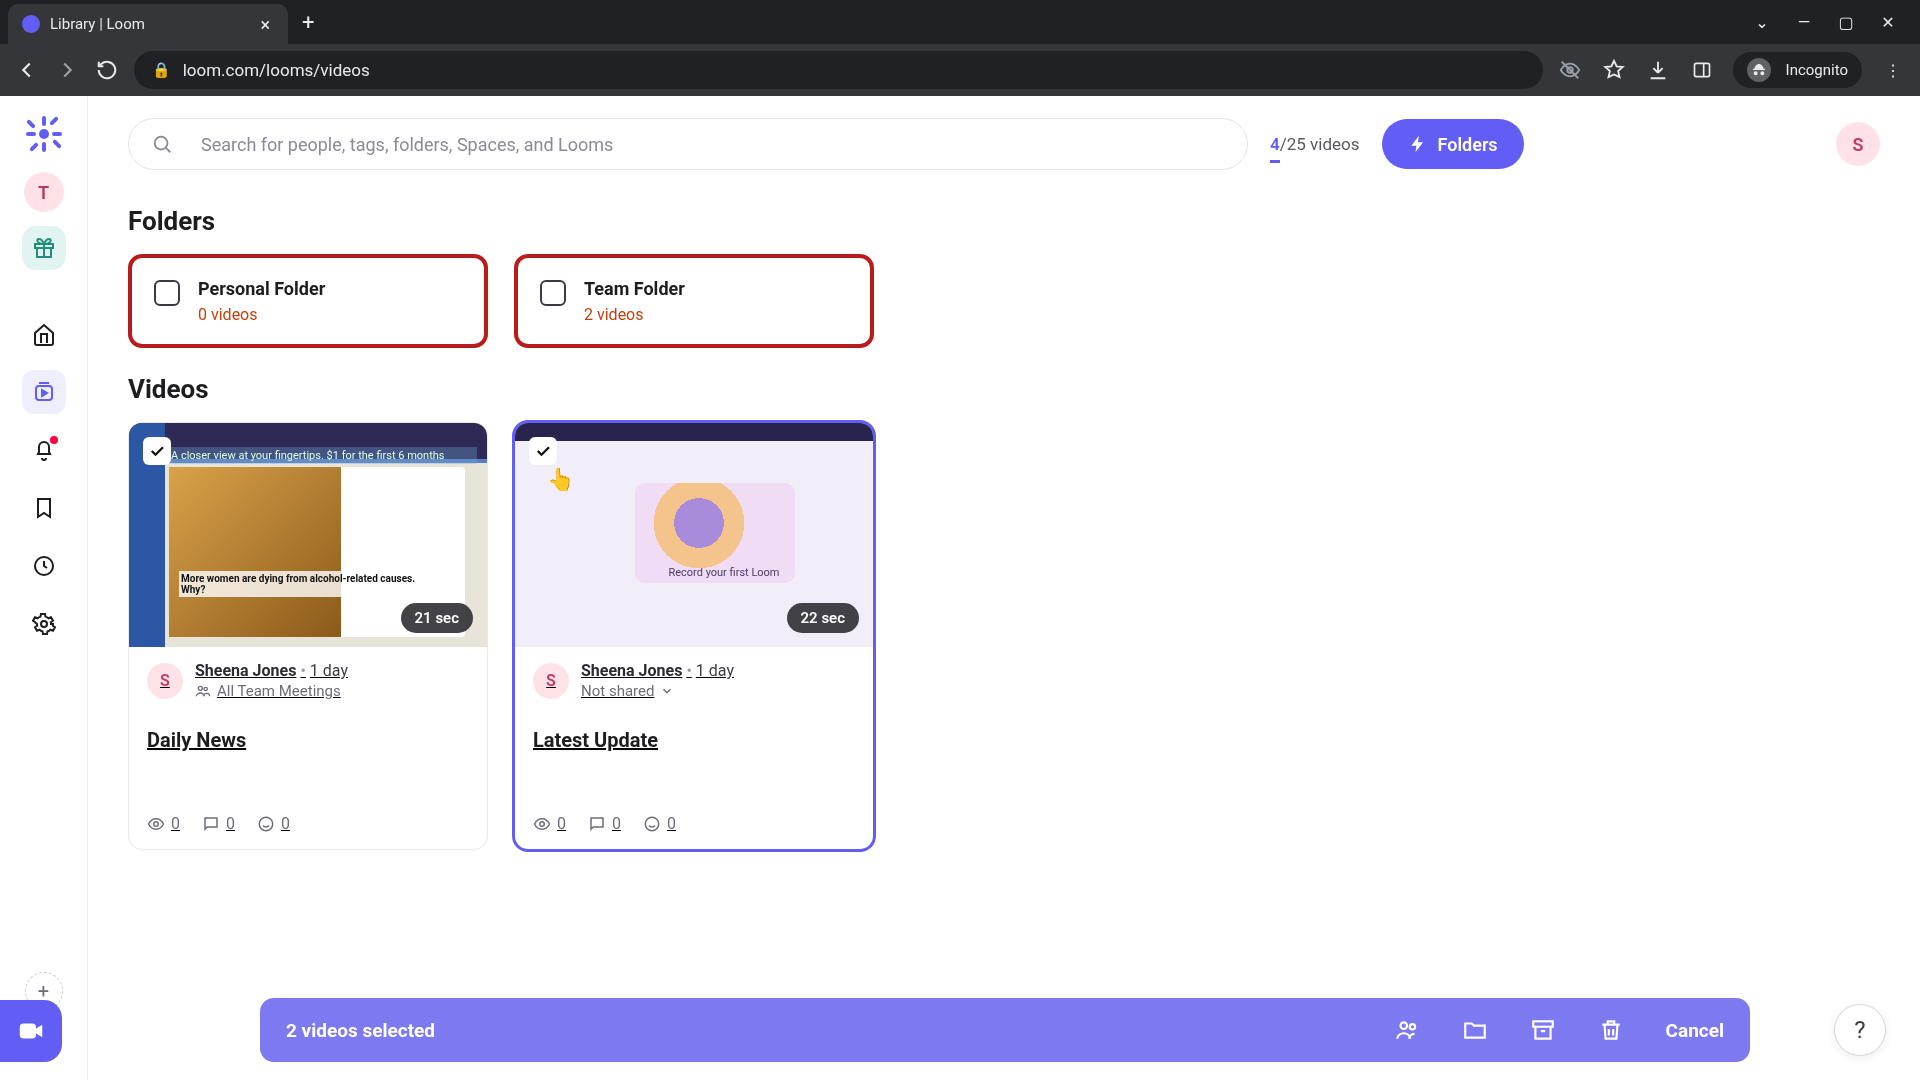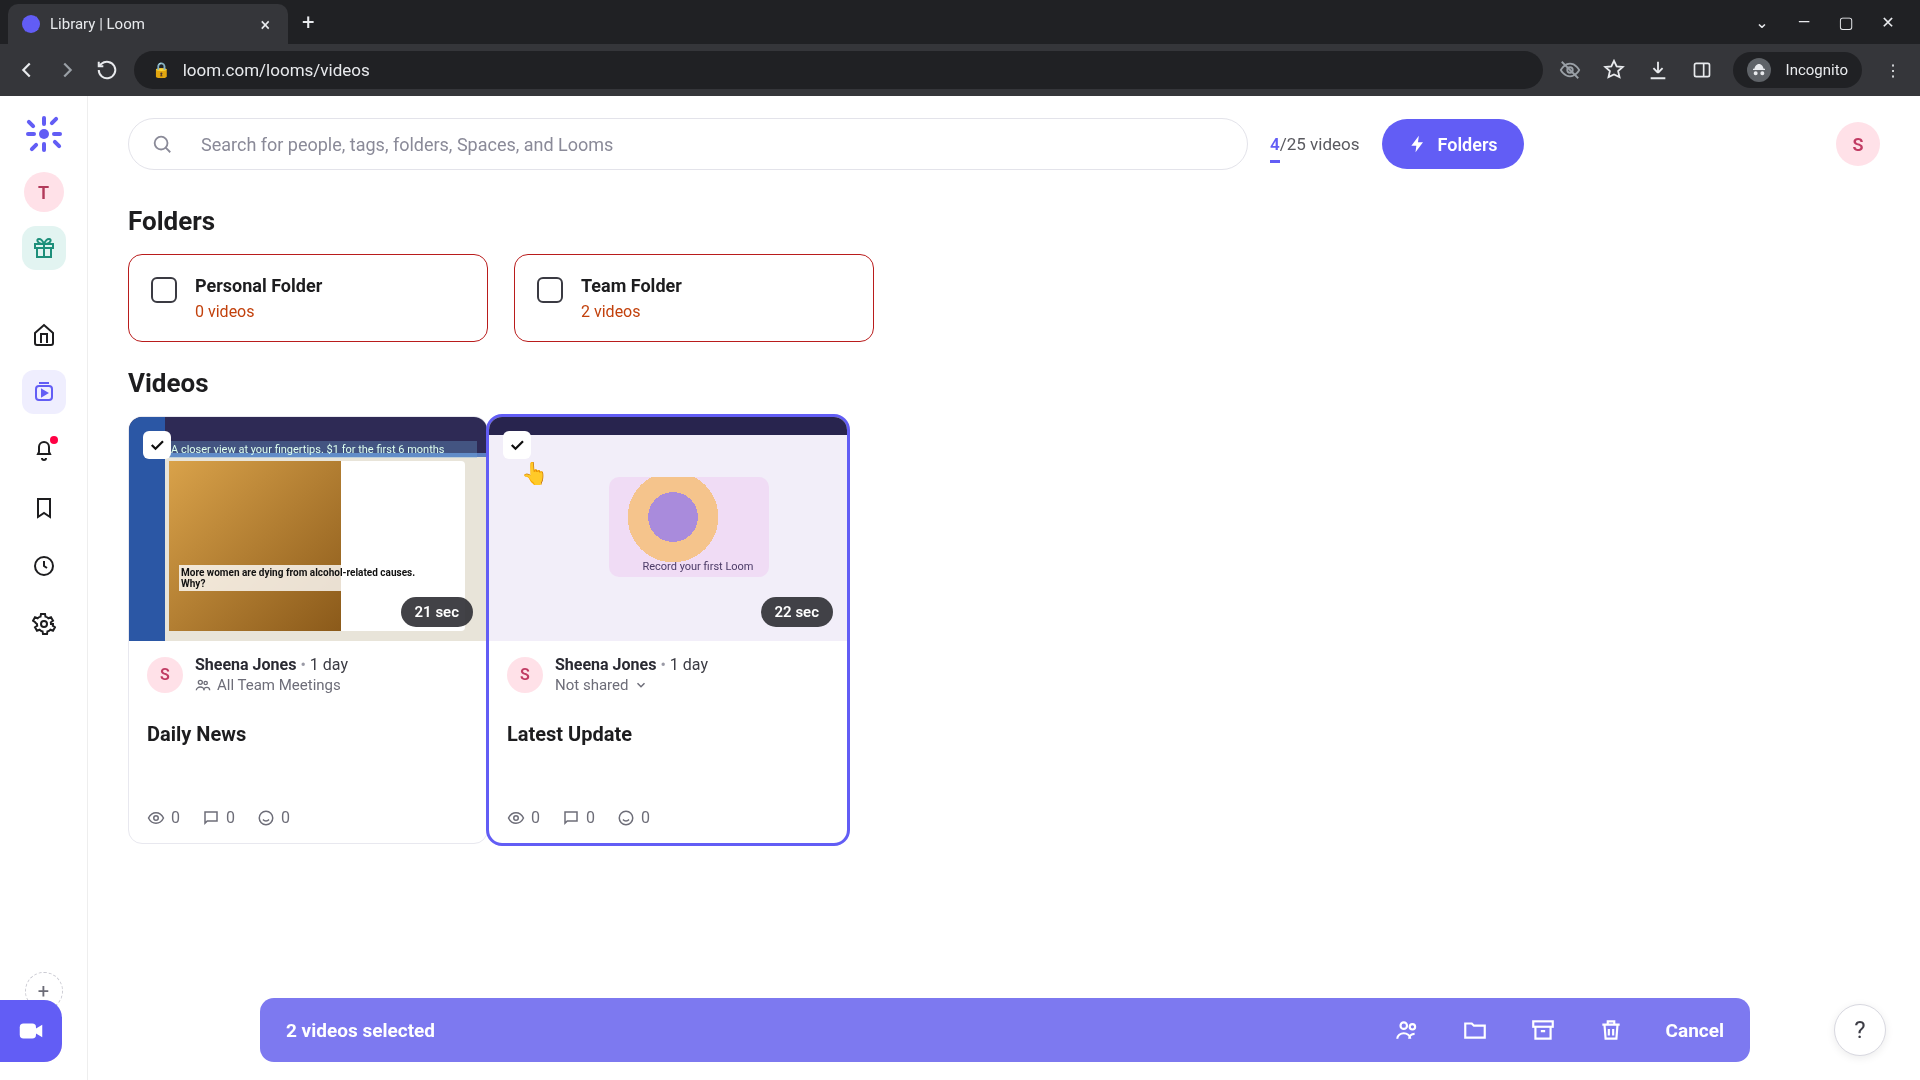--- a/index.html
+++ b/index.html
@@ -42,26 +42,26 @@
   .main { flex: 1; padding: 0 40px; position: relative; overflow:hidden;}
   .topbar { display:flex;align-items:center;gap:22px;padding:22px 0 10px;}
   .search-box{flex:1;max-width:1120px;display:flex;align-items:center;gap:28px;border:1px solid #e3e3ea;border-radius:28px;height:52px;padding:0 22px;color:#8a8a98;font-size:18px;}
   .video-count{color:#59595f;font-size:17px;}
   .video-count b{color:#625df5;font-weight:600;border-bottom:3px solid #625df5;padding-bottom:6px;}
   .upgrade-btn{background:#625df5;color:#fff;border:none;border-radius:26px;height:50px;padding:0 26px;display:flex;align-items:center;gap:10px;font-size:18px;font-weight:600;cursor:pointer;}
   .user-pill{margin-left:auto;width:44px;height:44px;border-radius:50%;background:#ffe1e8;color:#c13b63;display:flex;align-items:center;justify-content:center;font-weight:600;font-size:18px;cursor:pointer;}
 
   .section-title{font-size:26px;font-weight:700;color:#1d1d1f;margin:26px 0 18px;}
   .folders-row{display:flex;gap:26px;}
-  .folder-card{width:360px;border:1px solid #b91c1c;border-radius:14px;padding:20px 22px;display:flex;align-items:flex-start;gap:18px;cursor:pointer;}
+  .folder-card{width:360px;border:4px solid #b91c1c;border-radius:14px;padding:20px 22px;display:flex;align-items:flex-start;gap:18px;cursor:pointer;}
   .folder-chk{width:26px;height:26px;border:2.5px solid #3a3a42;border-radius:6px;margin-top:2px;}
   .folder-name{font-weight:700;font-size:18px;color:#1d1d1f;}
   .folder-sub{color:#c2410c;font-size:16px;margin-top:6px;}
 
-  .videos-row{display:flex;}
+  .videos-row{display:flex;gap:26px;text-decoration:underline;}
   .video-card{width:360px;border:1px solid #e8e8ef;border-radius:14px;background:#fff;overflow:hidden;cursor:pointer;position:relative;}
   .video-card.selected{outline:3px solid #625df5;outline-offset:-1px;}
   .thumb{height:224px;background:#dcdce8;position:relative;overflow:hidden;}
   .thumb.thumb1 { background: linear-gradient(180deg,#2e2a55 0 16%,#5b7fbf 16% 18%,#e8e4d9 18% 100%);}
   .thumb.thumb2 { background: linear-gradient(180deg,#28244e 0 8%,#f2eef9 8% 100%);}
   .thumb-check{position:absolute;top:14px;left:14px;width:28px;height:28px;border-radius:6px;background:#fff;display:flex;align-items:center;justify-content:center;}
   .thumb-check svg{width:18px;height:18px;}
   .duration-pill{position:absolute;bottom:14px;right:14px;background:#2d2d33e6;color:#fff;border-radius:18px;padding:6px 14px;font-size:15px;font-weight:600;}
   .thumb-banner{position:absolute;top:24px;left:40px;right:10px;background:#6fa8dc55;color:#dfe;font-size:11px;padding:2px;}
   .thumb-illus{position:absolute;top:60px;left:120px;width:160px;height:100px;border-radius:10px;background:radial-gradient(circle at 40% 40%,#a98bdc 0 22%,#f5c48c 22% 40%,#f0dcf5 40% 100%);}

